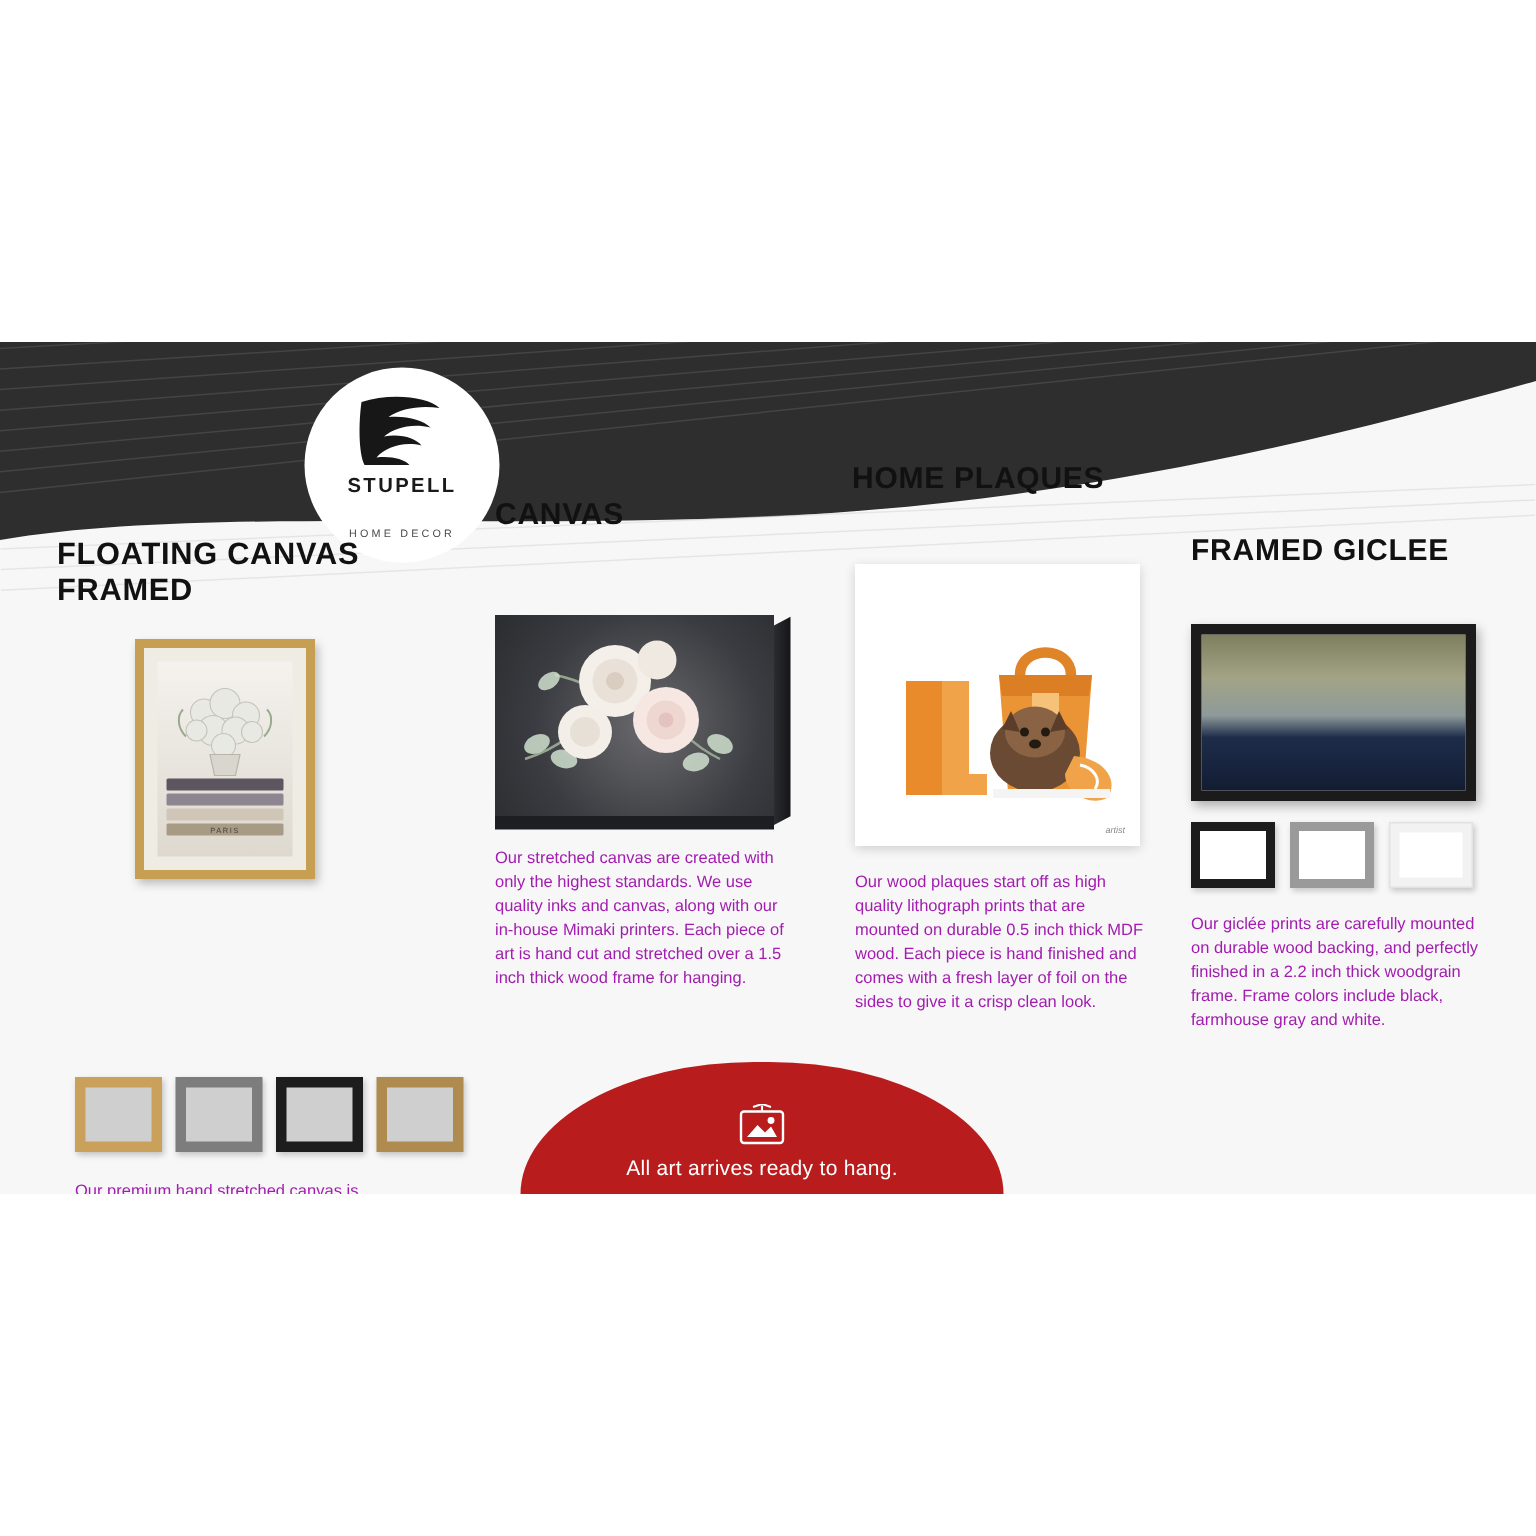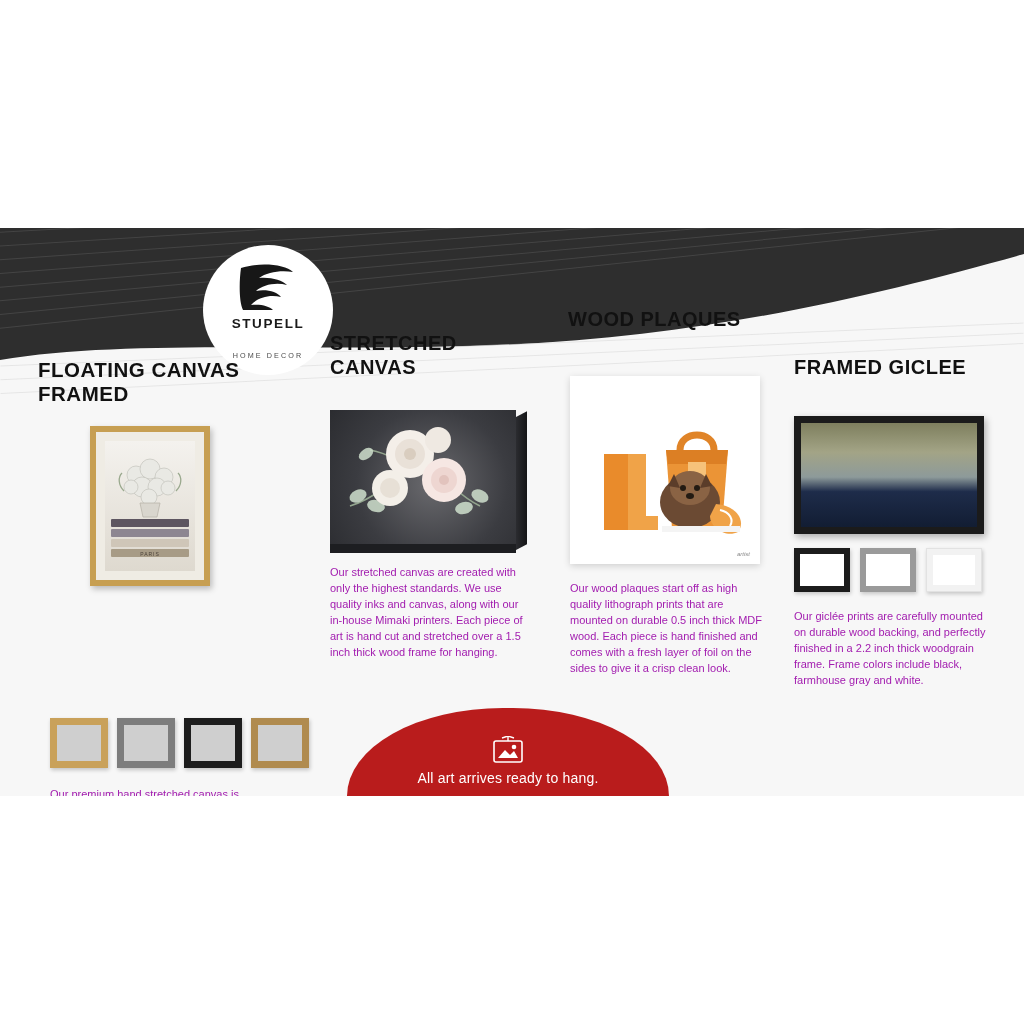--- a/index.html
+++ b/index.html
@@ -321,21 +321,20 @@
         <div class="swatch" style="background:#b08b4f">
             <i></i>
           </div>
       </div>
 
       <div class="col-body">Our premium hand stretched canvas is mounted securely by hand into a sturdy 1.5˝ box frame. The museum style gap between wrapped canvas and box frame gives the illusion of floating artwork.</div>
     </div>
 
     <div class="col" id="col2">
       <div class="col-title">
-        <div>STRETCHED</div>
         <div>CANVAS</div>
       </div>
 
       <div class="c2-art">
         <div class="canvas-face">
           <svg viewBox="0 0 186 134" width="186" height="134">
             <g stroke="#93a58e" stroke-width="1.6" fill="none">
               <path d="M20 96 C45 88 60 74 70 58"></path>
               <path d="M150 96 C130 86 118 72 112 58"></path>
               <path d="M40 40 C60 44 72 52 80 62"></path>
@@ -362,21 +361,21 @@
         </div>
         <div class="canvas-edge"></div>
         <div class="canvas-bottom"></div>
       </div>
 
       <div class="col-body">Our stretched canvas are created with only the highest standards. We use quality inks and canvas, along with our in-house Mimaki printers. Each piece of art is hand cut and stretched over a 1.5 inch thick wood frame for hanging.</div>
     </div>
 
     <div class="col" id="col3">
       <div class="col-title">
-        <div>WOOD PLAQUES</div>
+        <div>HOME PLAQUES</div>
       </div>
 
       <div class="c3-art">
         <svg viewBox="0 0 190 188" width="190" height="188">
 
           <path d="M34 78 L58 78 L58 140 L70 140 L70 154 L34 154 Z" fill="#e98b2b"></path>
           <path d="M58 78 L76 78 L76 140 L88 140 L88 154 L58 154 Z" fill="#f0a348"></path>
 
           <path d="M96 74 L158 74 L152 152 L102 152 Z" fill="#eb9436"></path>
           <path d="M96 74 L158 74 L156 88 L98 88 Z" fill="#dc7f24"></path>

